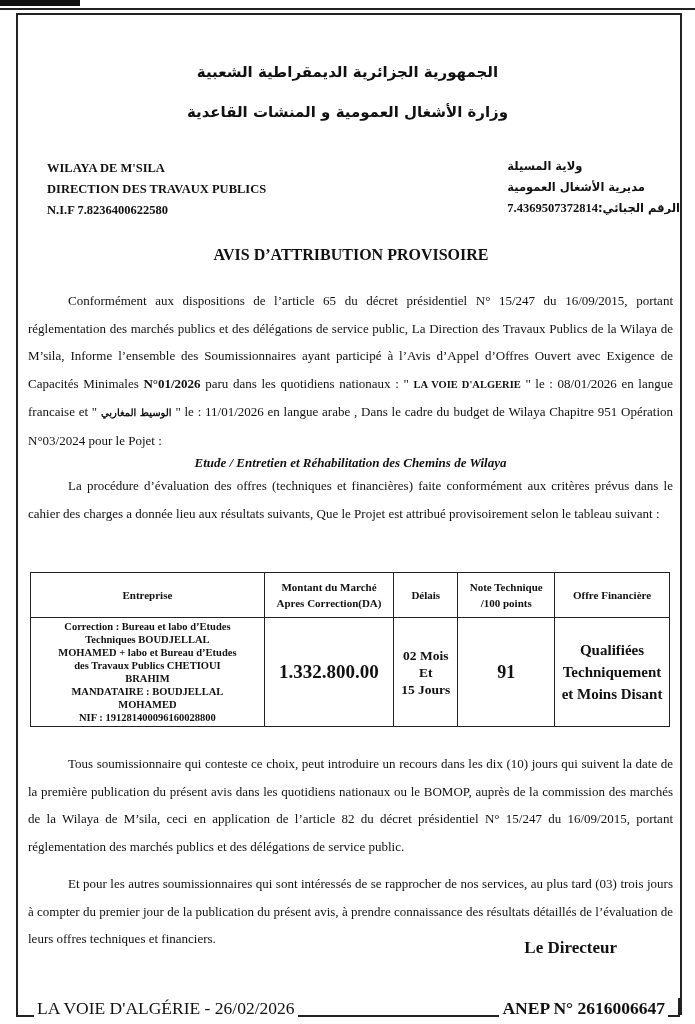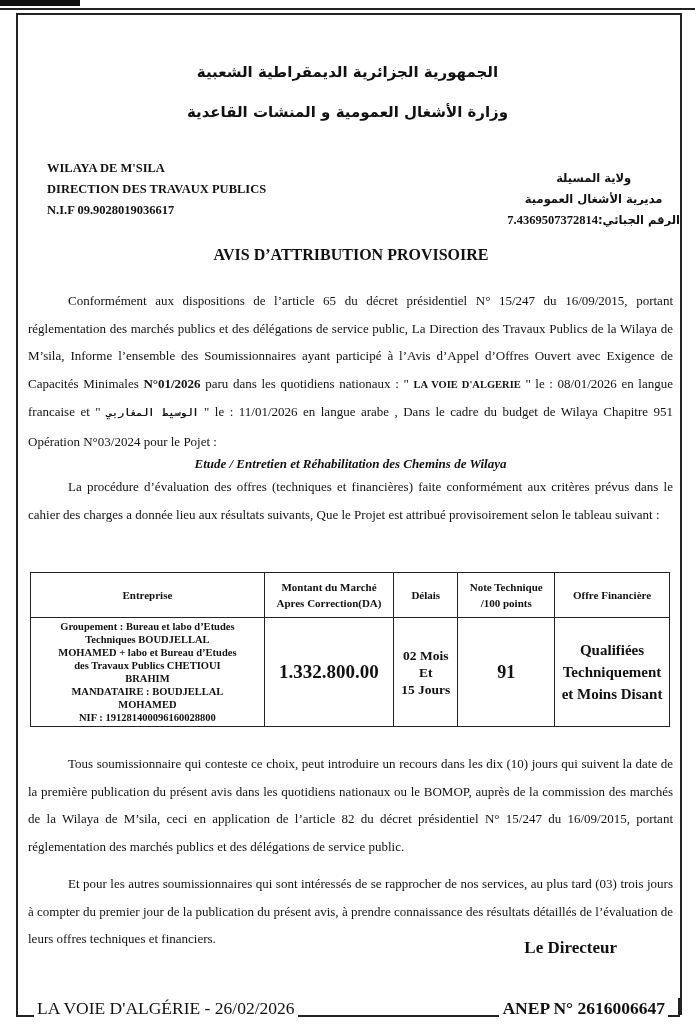--- a/index.html
+++ b/index.html
@@ -4,21 +4,21 @@
   <style>
     html, body { margin: 0; padding: 0; background: #ffffff; }
     body { width: 695px; height: 1024px; position: relative; overflow: hidden; font-family: "Liberation Serif", serif; color: #111; }
     .corner-tab { position: absolute; left: 0; top: 0; width: 80px; height: 6px; background: #111; }
     .top-rule { position: absolute; left: 0; right: 0; top: 8px; height: 2px; background: #222; }
     .frame { position: absolute; left: 16px; top: 13px; width: 662px; height: 1000px; border-left: 2px solid #222; border-right: 2px solid #222; border-top: 2px solid #222; }
     .ar-title { position: absolute; left: 0; right: 0; text-align: center; direction: rtl; font-family: "DejaVu Sans", sans-serif; font-weight: bold; font-size: 15px; }
     .ar-title.l1 { top: 63px; }
     .ar-title.l2 { top: 103px; }
     .hdr-left { position: absolute; left: 47px; top: 158px; font-weight: bold; font-size: 12.5px; line-height: 21px; }
-    .hdr-right { position: absolute; right: 15px; top: 168px; direction: rtl; text-align: center; font-family: "DejaVu Sans", sans-serif; font-weight: bold; font-size: 11.5px; line-height: 21px; }
+    .hdr-right { position: absolute; right: 15px; top: 156px; direction: rtl; text-align: left; font-family: "DejaVu Sans", sans-serif; font-weight: bold; font-size: 11.5px; line-height: 21px; }
     .hdr-right .nif-num { font-family: "Liberation Serif", serif; font-size: 12.5px; }
     .doc-title { position: absolute; left: 0; right: 0; top: 246px; text-align: center; font-weight: bold; font-size: 16px; margin-left: 7px; }
     .body-text { position: absolute; left: 28px; width: 645px; font-size: 13px; line-height: 27.5px; text-align: justify; }
     .p1 { top: 287px; }
     .indent { text-indent: 40px; }
     .centered { text-align: center; font-weight: bold; font-style: italic; line-height: 18px; }
     .lot-label { text-decoration: underline; }
     .p2 { line-height: 27.5px; }
     table.results { position: absolute; left: 30px; top: 572px; width: 640px; border-collapse: collapse; font-weight: bold; font-size: 11px; }
     table.results th, table.results td { border: 1.5px solid #222; text-align: center; vertical-align: middle; padding: 2px 3px; }
@@ -30,37 +30,37 @@
     .c-off { width: 84px; font-size: 15px; line-height: 22px; }
     .p3 { top: 750px; }
     .p4 { top: 870px; }
     .sign { position: absolute; right: 78px; top: 938px; font-weight: bold; font-size: 17px; }
     .footer { position: absolute; left: 16px; top: 998px; width: 664px; height: 20px; text-align: right; }
     .footer .pub { position: absolute; left: 18px; top: 0; font-size: 17.5px; font-weight: normal; background: #fff; padding: 0 3px; }
     .footer .anep { position: absolute; right: 12px; top: 0; font-size: 17.5px; font-weight: bold; background: #fff; padding: 0 3px; margin-left: 38px; }
     .footer .line { position: absolute; left: 0; right: 0; top: 17px; height: 2px; background: #222; }
     .footer .lcap { position: absolute; left: 0; top: 0; width: 2px; height: 18px; background: #222; }
     .footer .rcap { position: absolute; right: 0; top: 0; width: 2px; height: 18px; background: #222; }
-    .ar-inline { font-family: Liberation Mono, monospace; font-size: 10px; font-weight: bold; direction: rtl; unicode-bidi: embed; }
+    .ar-inline { font-family: Liberation Sans, sans-serif; font-size: 10px; font-weight: bold; direction: rtl; unicode-bidi: embed; }
     .smallcaps { font-size: 10.5px; font-weight: bold; }
   </style>
 </head>
 <body>
 
 <div class="corner-tab"></div>
 <div class="top-rule"></div>
 <div class="frame"></div>
 
 <div class="ar-title l1">الجمهورية الجزائرية الديمقراطية الشعبية</div>
 <div class="ar-title l2">وزارة الأشغال العمومية و المنشات القاعدية</div>
 
 <div class="hdr-left">
   <div>WILAYA DE M'SILA</div>
   <div>DIRECTION DES TRAVAUX PUBLICS</div>
-  <div>N.I.F 09.9028019036617</div>
+  <div>N.I.F 7.8236400622580</div>
 </div>
 
 <div class="hdr-right">
   <div>ولاية المسيلة</div>
   <div>مديرية الأشغال العمومية</div>
   <div><span>الرقم الجبائي:</span><span class="nif-num">7.4369507372814</span></div>
 </div>
 
 <div class="doc-title">AVIS D’ATTRIBUTION PROVISOIRE</div>
 
@@ -78,21 +78,21 @@
       <th>Entreprise</th>
       <th>Montant du Marché Apres Correction(DA)</th>
       <th>Délais</th>
       <th>Note Technique /100 points</th>
       <th>Offre Financière</th>
     </tr>
   </thead>
   <tbody>
     <tr>
       <td class="c-ent">
-        <div>Groupement : Bureau et labo d’Etudes</div>
+        <div>Correction : Bureau et labo d’Etudes</div>
         <div>Techniques BOUDJELLAL</div>
         <div>MOHAMED  + labo et Bureau d’Etudes</div>
         <div>des Travaux Publics  CHETIOUI</div>
         <div>BRAHIM</div>
         <div>MANDATAIRE :  BOUDJELLAL</div>
         <div>MOHAMED</div>
         <div>NIF : 191281400096160028800</div>
       </td>
       <td class="c-amt">1.332.800.00</td>
       <td class="c-del">

